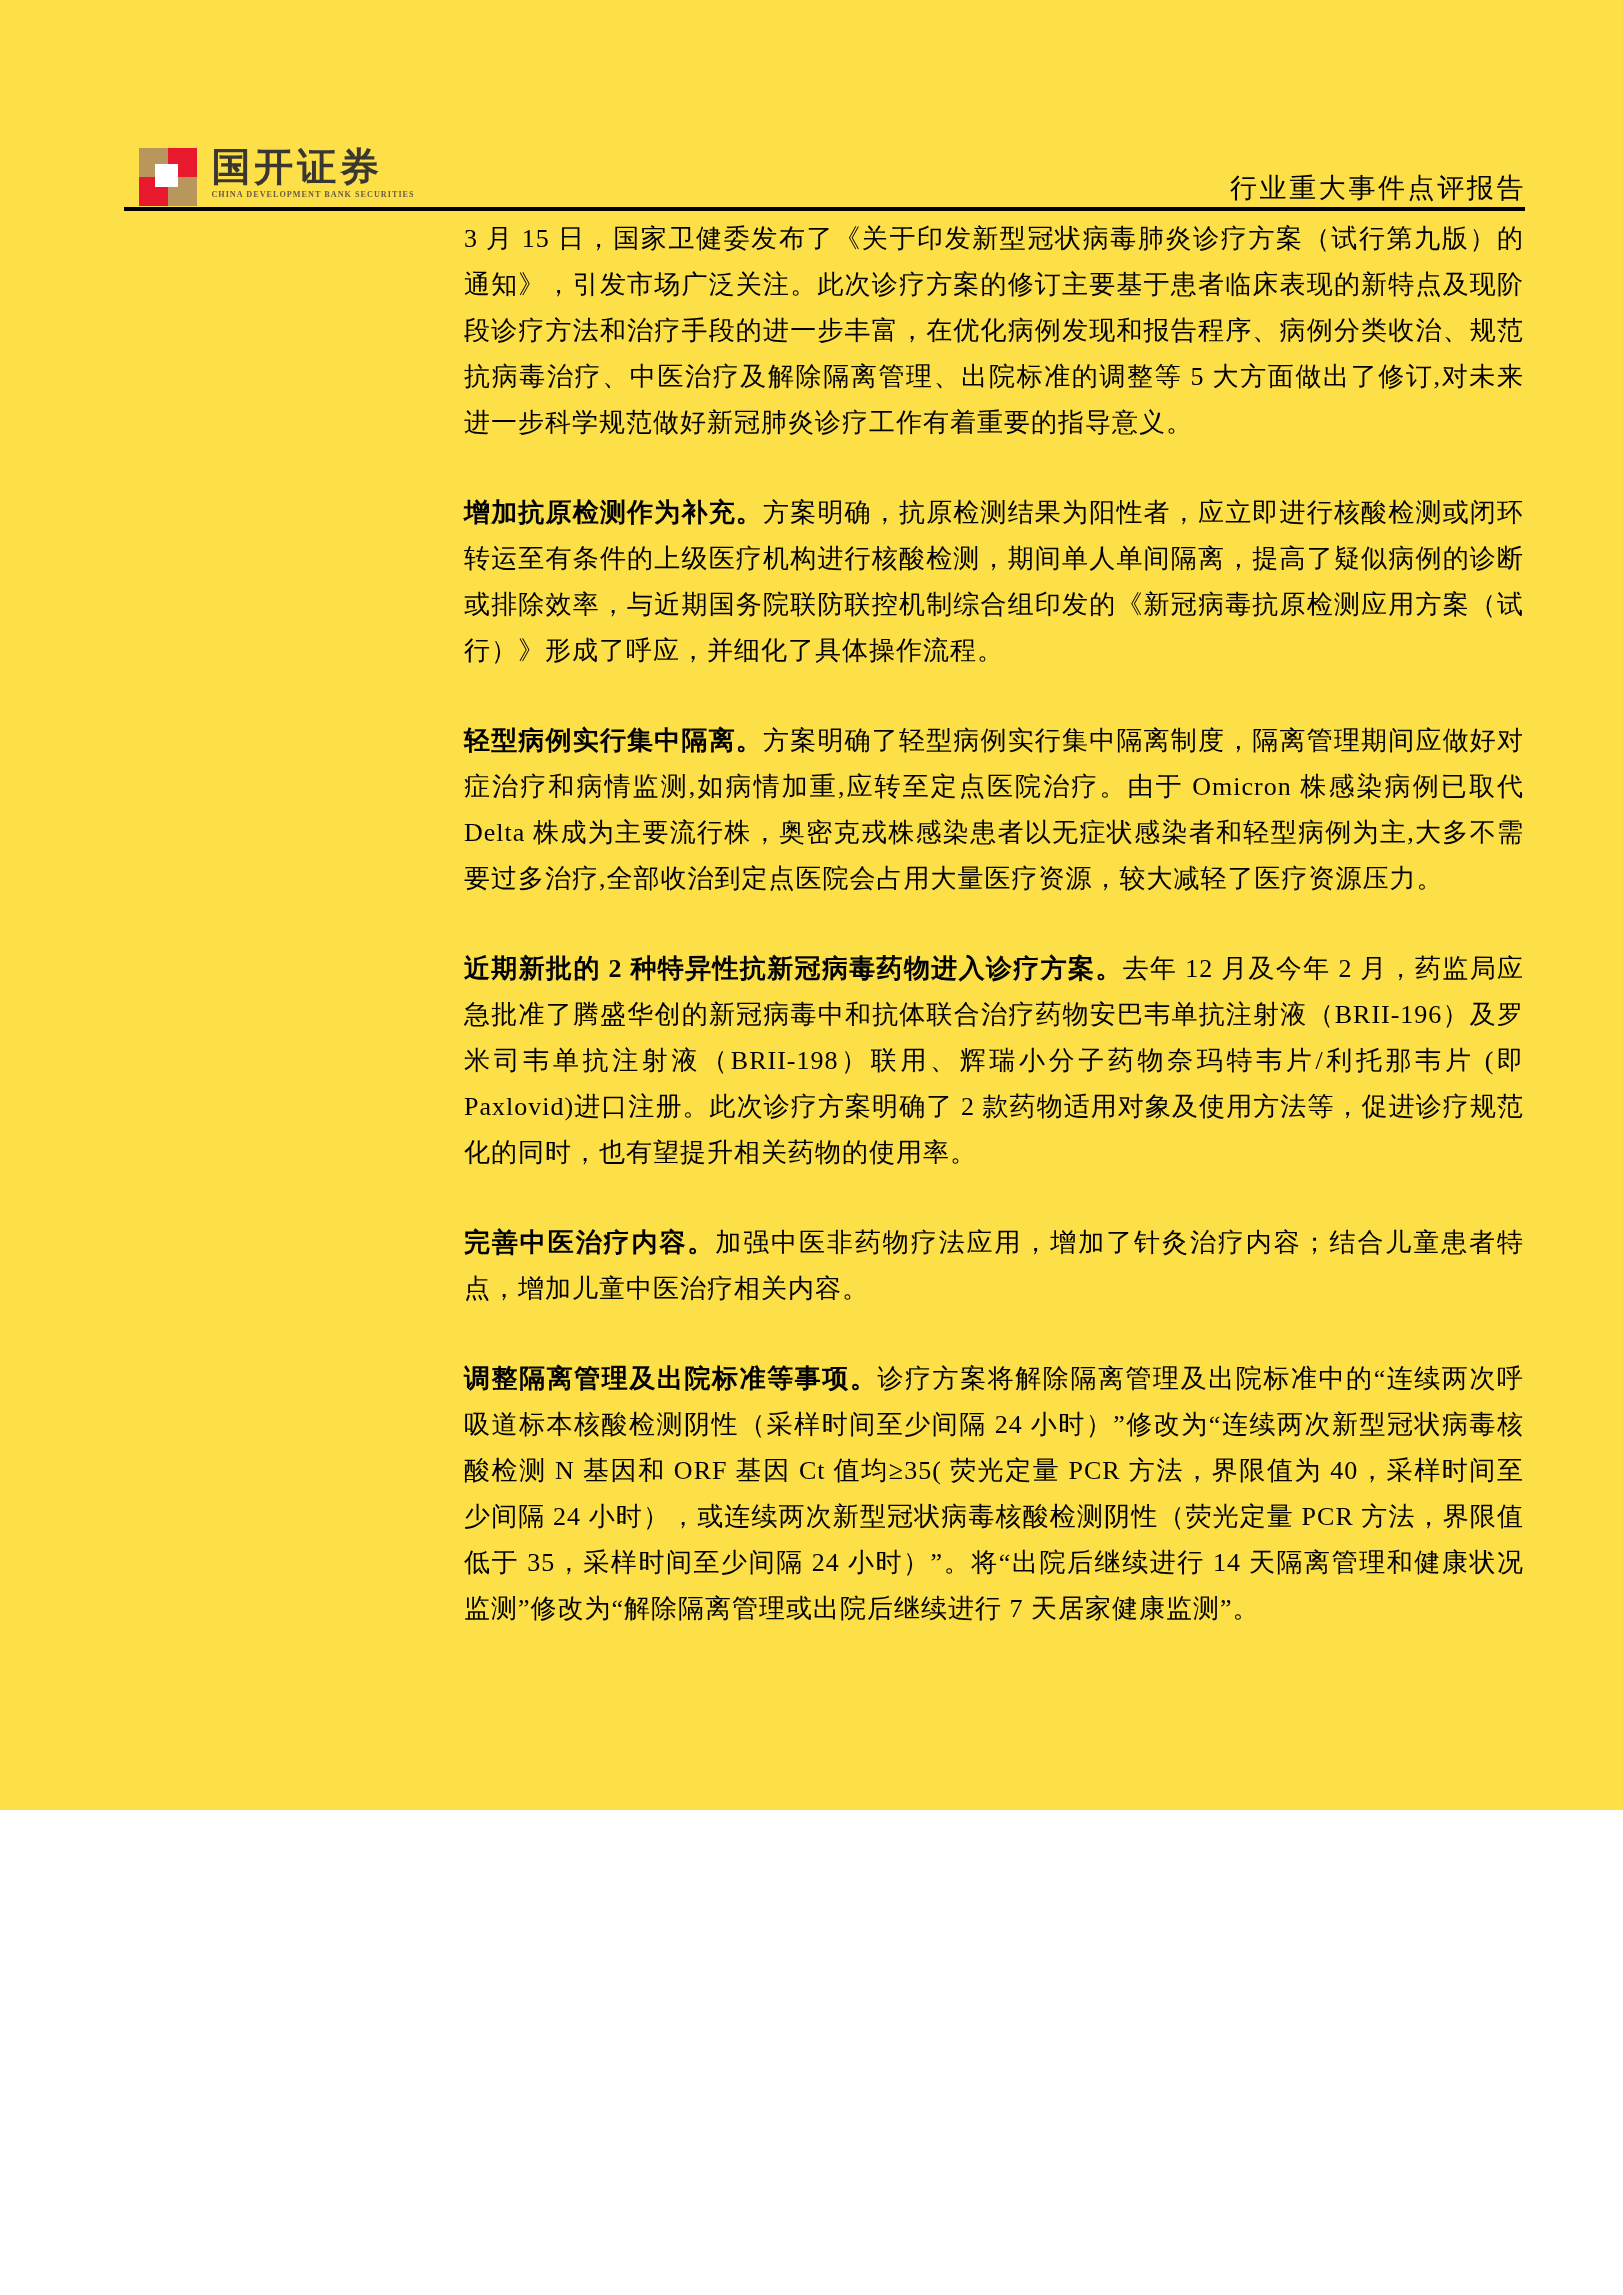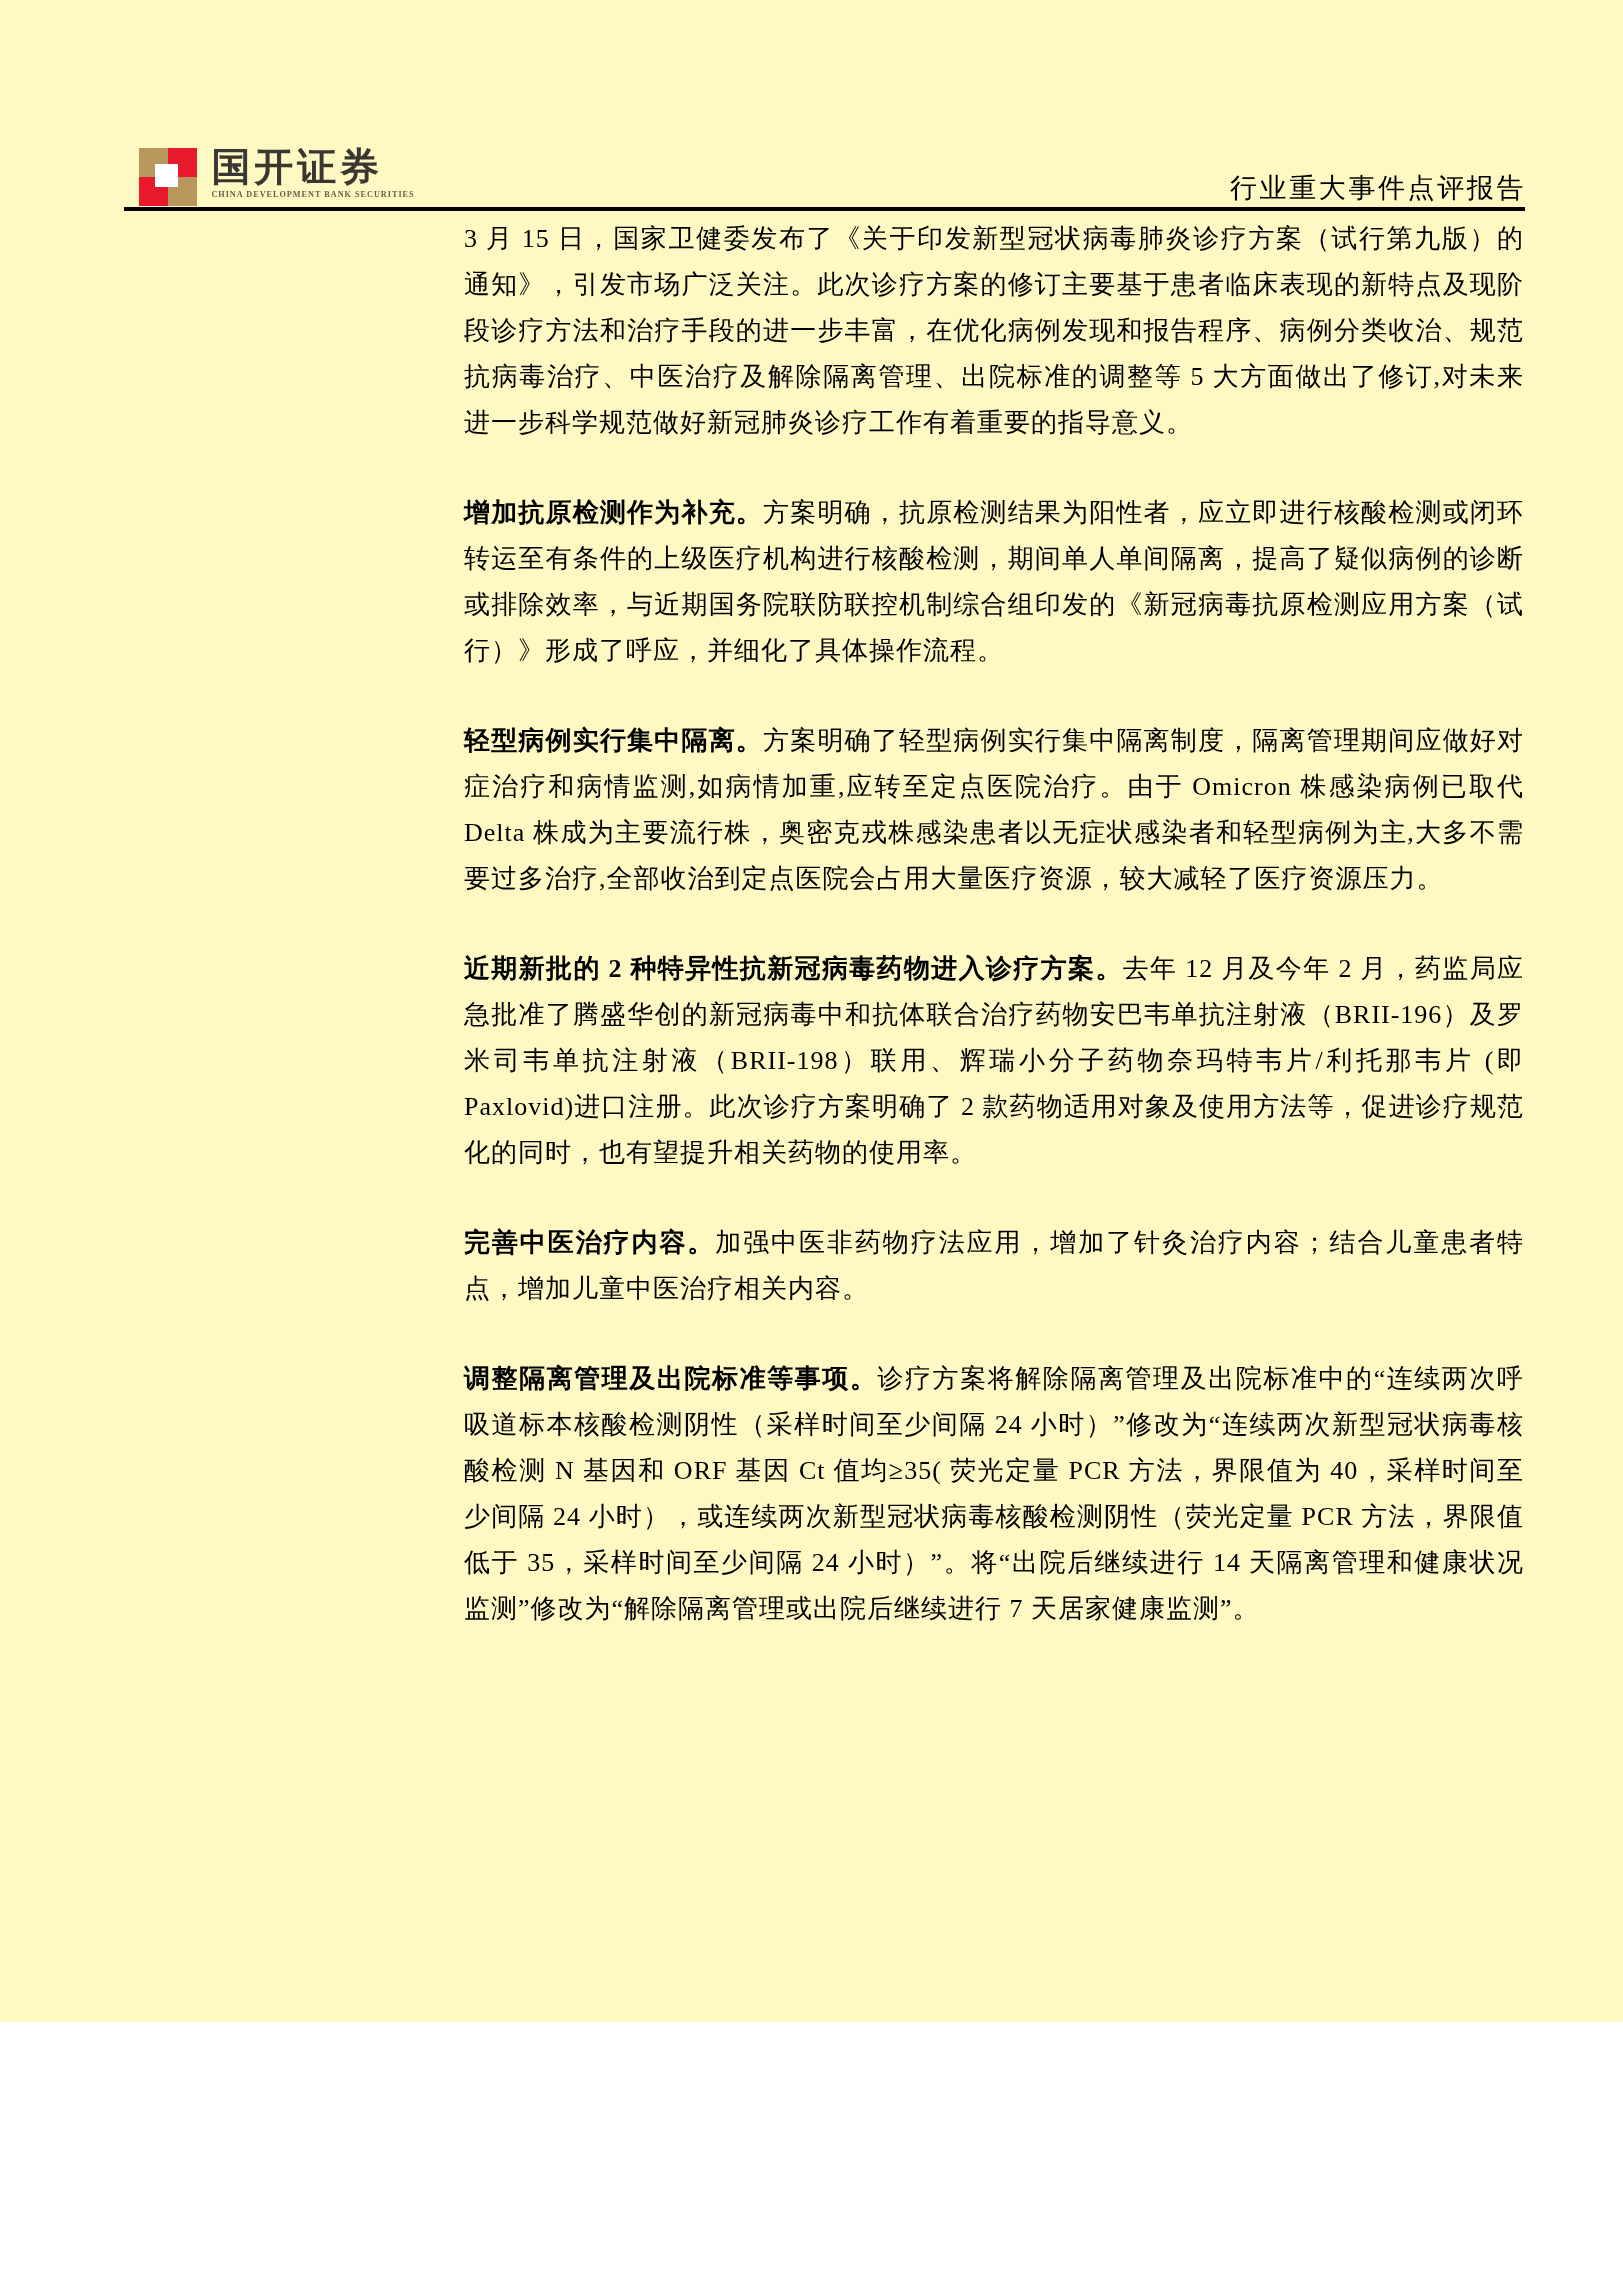--- a/index.html
+++ b/index.html
@@ -8,22 +8,22 @@
     --logo-text:#3a3733;
     --logo-en:#6a5a45;
     --body-text:#000000;
     --rule:#000000;
     --footer-gray:#7d7d7d;
   }
   *{margin:0;padding:0;box-sizing:border-box;}
   html,body{background:#ffffff;}
   .page{
     position:relative;
-    width:1623px;height:2022px;
-    background:#fef9c3;
+    width:1623px;height:1810px;
+    background:#fde047;
     font-family:"Liberation Serif","DejaVu Serif",serif;
     color:var(--body-text);
     overflow:hidden;
   }
   
   .header{position:absolute;top:143px;left:139px;right:97px;height:67px;}
   .logo{position:absolute;left:0;top:0;display:flex;align-items:flex-start;}
   .logo-mark{position:relative;width:58px;height:58px;margin-top:5.2px;}
   .logo-mark .q{position:absolute;width:29px;height:29px;}
   .logo-mark .tl{left:0;top:0;background:var(--logo-gold);}

